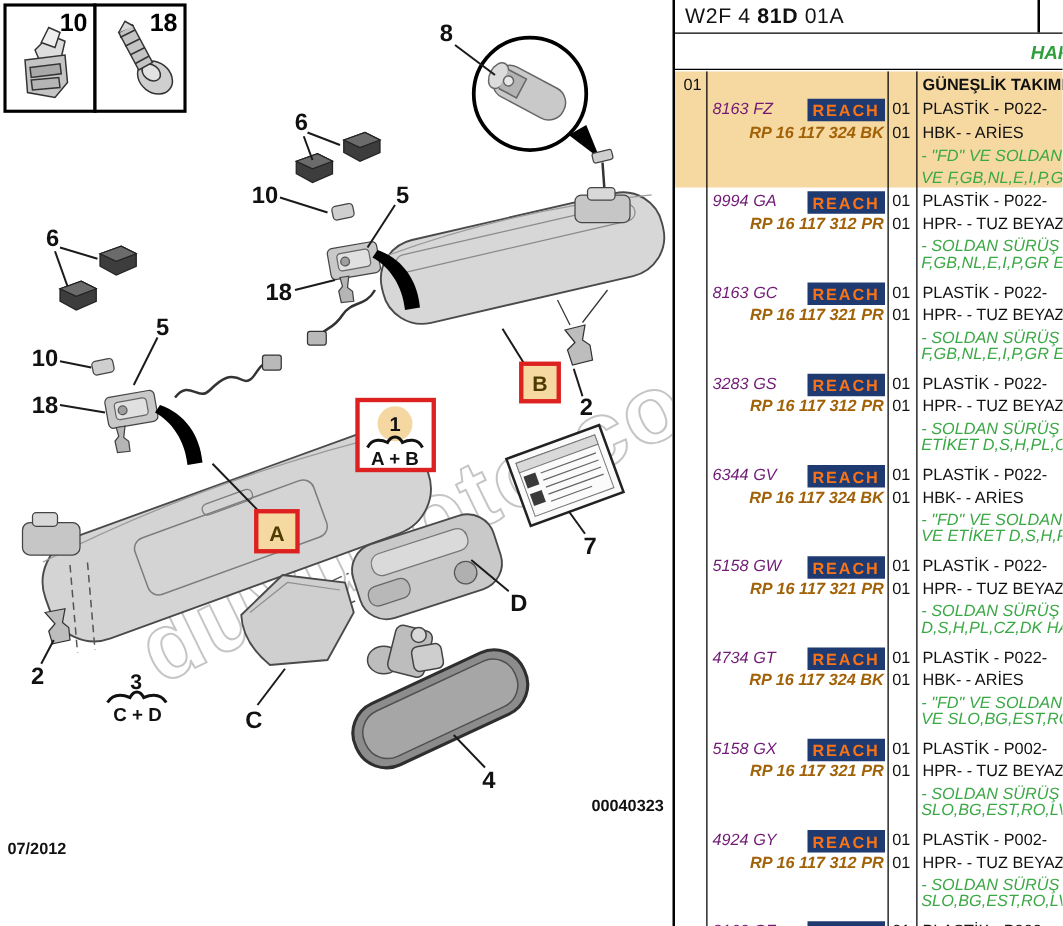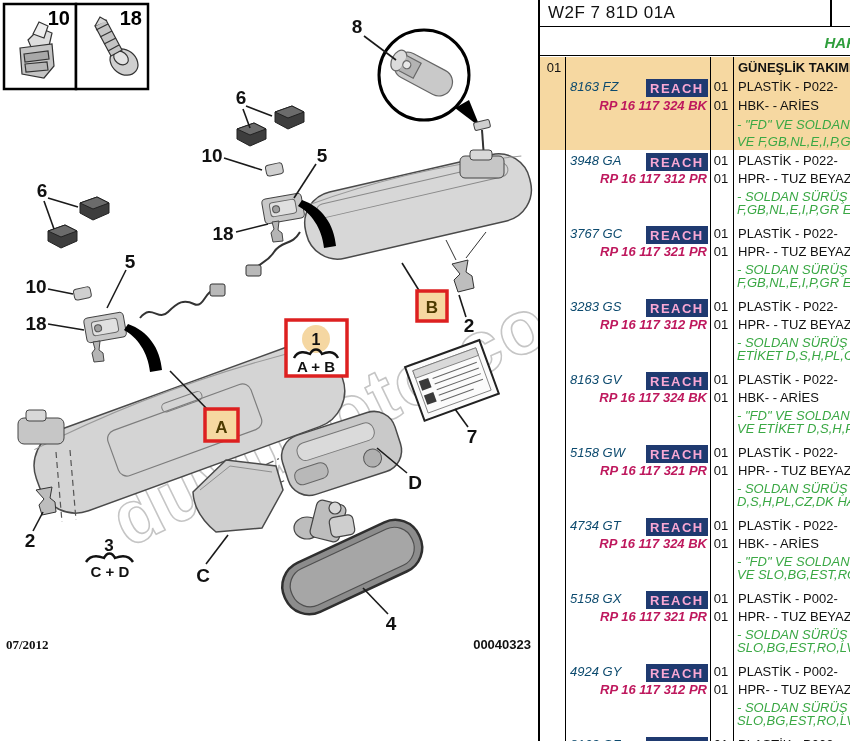--- a/index.html
+++ b/index.html
@@ -2,42 +2,42 @@
 <html><head>
 <meta charset="utf-8">
 <style>
   html,body{margin:0;padding:0;}
   body{width:850px;height:741px;position:relative;overflow:hidden;background:#fff;
        font-family:"Liberation Sans",sans-serif;color:#111;}
   
   #diagram-panel{position:absolute;left:0;top:0;width:538px;height:741px;background:#fff;}
   #diagram-svg{position:absolute;left:0;top:0;}
   .footer-text{position:absolute;font-size:13px;font-weight:bold;color:#111;}
-  #footer-date{left:6px;top:637px;font-family:Liberation Serif, serif;}
+  #footer-date{left:6px;top:671px;}
   #footer-doc{right:7px;top:637px;}
   
   #table-panel{position:absolute;left:538px;top:0;width:312px;height:741px;border-left:2px solid #000;background:#fff;}
   #hdr-row{position:relative;height:26px;border-bottom:1.5px solid #000;}
   #hdr-code{position:absolute;left:8px;top:3px;font-size:17px;letter-spacing:.5px;}
-  #hdr-code b{font-weight:normal;}
+  #hdr-code b{font-weight:bold;}
   #hdr-divider{position:absolute;left:290px;top:0;width:1.5px;height:26px;background:#000;}
   #subhdr-row{position:relative;height:28px;border-bottom:1.5px solid #000;}
   #subhdr-text{position:absolute;right:-5px;top:7px;font-size:15px;font-weight:bold;font-style:italic;color:#2f9e3c;}
   #table-body{position:absolute;left:0;top:57px;width:312px;height:684px;overflow:hidden;}
   .vline{position:absolute;top:0;bottom:0;width:1.2px;background:#000;z-index:5;}
   #vline-a{left:25px;} #vline-b{left:170px;} #vline-c{left:193px;}
   .prow{position:relative;height:73px;}
   .prow.hl{height:93px;background:#f6d8a1;}
   .prow span{position:absolute;white-space:nowrap;font-size:13px;line-height:15px;}
   .rno{left:4px;width:20px;text-align:center;top:3px;}
   .ttl{left:198px;top:3px;font-weight:bold;}
-  .code{left:30px;font-style:italic;color:#0c4a6e;}
-  .reach{left:106px;background:#1f3a70;color:#f9a8d4;font-size:9px;font-weight:bold;
+  .code{left:30px;font-style:italic;color:#701a75;}
+  .reach{left:106px;background:#1f3a70;color:#f97316;font-size:9px;font-weight:bold;
          letter-spacing:1.5px;padding:2px 4px 1px 4px;line-height:11px;}
-  .rp{left:25px;width:142px;text-align:right;font-weight:bold;font-style:italic;color:#be185d;}
+  .rp{left:25px;width:142px;text-align:right;font-weight:bold;font-style:italic;color:#a16207;}
   .qty{left:170px;width:22px;text-align:center;}
   .dsc{left:198px;}
   .note{left:197px;color:#3aa844;font-style:italic;}
   
   .t1{top:3px;} .t2{top:21px;} .t3{top:39px;} .t4{top:52px;}
   
   .hl .t1{top:22px;} .hl .t2{top:41px;} .hl .t3{top:60px;} .hl .t4{top:77px;}
 </style>
 </head>
 <body>
@@ -255,21 +255,21 @@
       <text x="110" y="577" text-anchor="middle" font-size="15" font-weight="bold" fill="#111">C + D</text>
     </g>
   </svg>
 
   <div id="footer-date" class="footer-text">07/2012</div>
   <div id="footer-doc" class="footer-text">00040323</div>
 </div>
 
 <div id="table-panel">
   <div id="hdr-row">
-    <div id="hdr-code"><span>W2F 7 </span><b>81D</b><span> 01A</span></div>
+    <div id="hdr-code"><span>W2F 4 </span><b>81D</b><span> 01A</span></div>
     <div id="hdr-divider"></div>
   </div>
   <div id="subhdr-row">
     <div id="subhdr-text">HAR</div>
   </div>
   <div id="table-body">
     <div class="vline" id="vline-a"></div>
     <div class="vline" id="vline-b"></div>
     <div class="vline" id="vline-c"></div>
 
@@ -280,32 +280,32 @@
         <span class="reach t1">REACH</span>
         <span class="qty t1">01</span>
         <span class="dsc t1">PLASTİK - P022-</span>
         <span class="rp t2">RP 16 117 324 BK</span>
         <span class="qty t2">01</span>
         <span class="dsc t2">HBK- - ARİES</span>
         <span class="note t3">- "FD" VE SOLDAN S</span>
         <span class="note t4">VE F,GB,NL,E,I,P,GR</span>
       </div>
       <div class="prow">
-        <span class="code t1">3948 GA</span>
+        <span class="code t1">9994 GA</span>
         <span class="reach t1">REACH</span>
         <span class="qty t1">01</span>
         <span class="dsc t1">PLASTİK - P022-</span>
         <span class="rp t2">RP 16 117 312 PR</span>
         <span class="qty t2">01</span>
         <span class="dsc t2">HPR- - TUZ BEYAZI</span>
         <span class="note t3">- SOLDAN SÜRÜŞ V</span>
         <span class="note t4">F,GB,NL,E,I,P,GR E</span>
       </div>
       <div class="prow">
-        <span class="code t1">3767 GC</span>
+        <span class="code t1">8163 GC</span>
         <span class="reach t1">REACH</span>
         <span class="qty t1">01</span>
         <span class="dsc t1">PLASTİK - P022-</span>
         <span class="rp t2">RP 16 117 321 PR</span>
         <span class="qty t2">01</span>
         <span class="dsc t2">HPR- - TUZ BEYAZI</span>
         <span class="note t3">- SOLDAN SÜRÜŞ V</span>
         <span class="note t4">F,GB,NL,E,I,P,GR E</span>
       </div>
       <div class="prow">
@@ -313,21 +313,21 @@
         <span class="reach t1">REACH</span>
         <span class="qty t1">01</span>
         <span class="dsc t1">PLASTİK - P022-</span>
         <span class="rp t2">RP 16 117 312 PR</span>
         <span class="qty t2">01</span>
         <span class="dsc t2">HPR- - TUZ BEYAZI</span>
         <span class="note t3">- SOLDAN SÜRÜŞ V</span>
         <span class="note t4">ETİKET D,S,H,PL,CZ</span>
       </div>
       <div class="prow">
-        <span class="code t1">8163 GV</span>
+        <span class="code t1">6344 GV</span>
         <span class="reach t1">REACH</span>
         <span class="qty t1">01</span>
         <span class="dsc t1">PLASTİK - P022-</span>
         <span class="rp t2">RP 16 117 324 BK</span>
         <span class="qty t2">01</span>
         <span class="dsc t2">HBK- - ARİES</span>
         <span class="note t3">- "FD" VE SOLDAN S</span>
         <span class="note t4">VE ETİKET D,S,H,PL</span>
       </div>
       <div class="prow">

